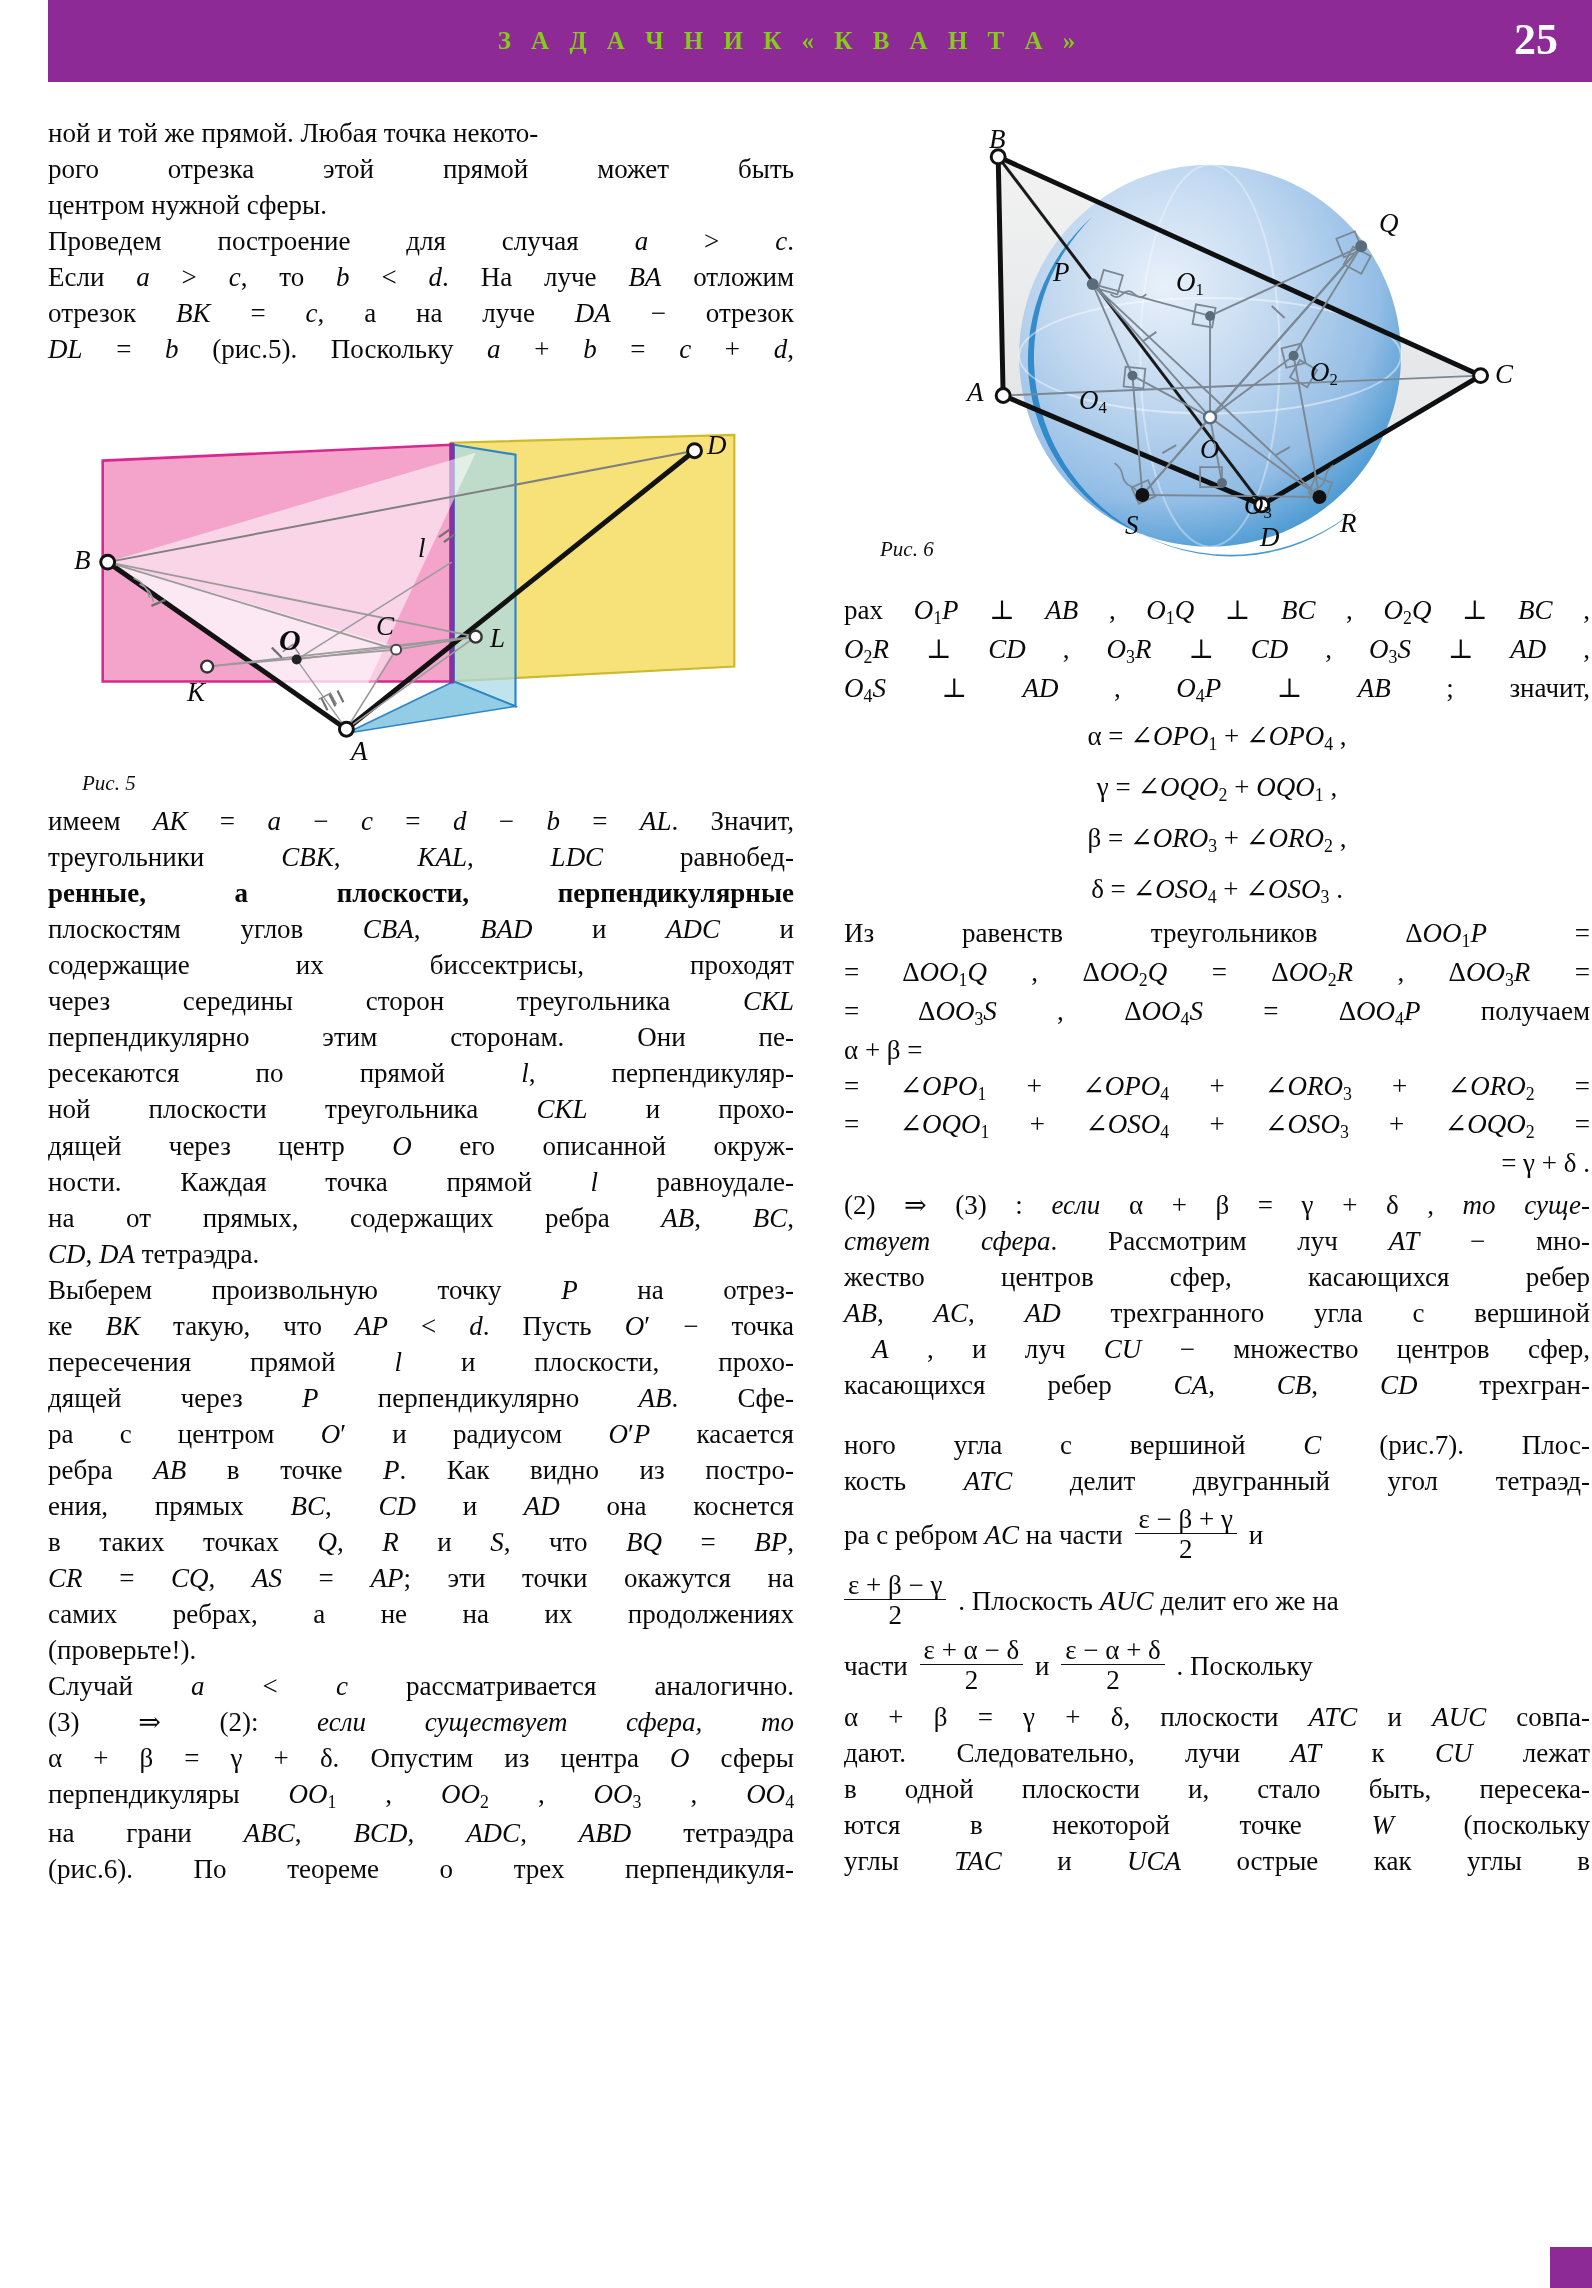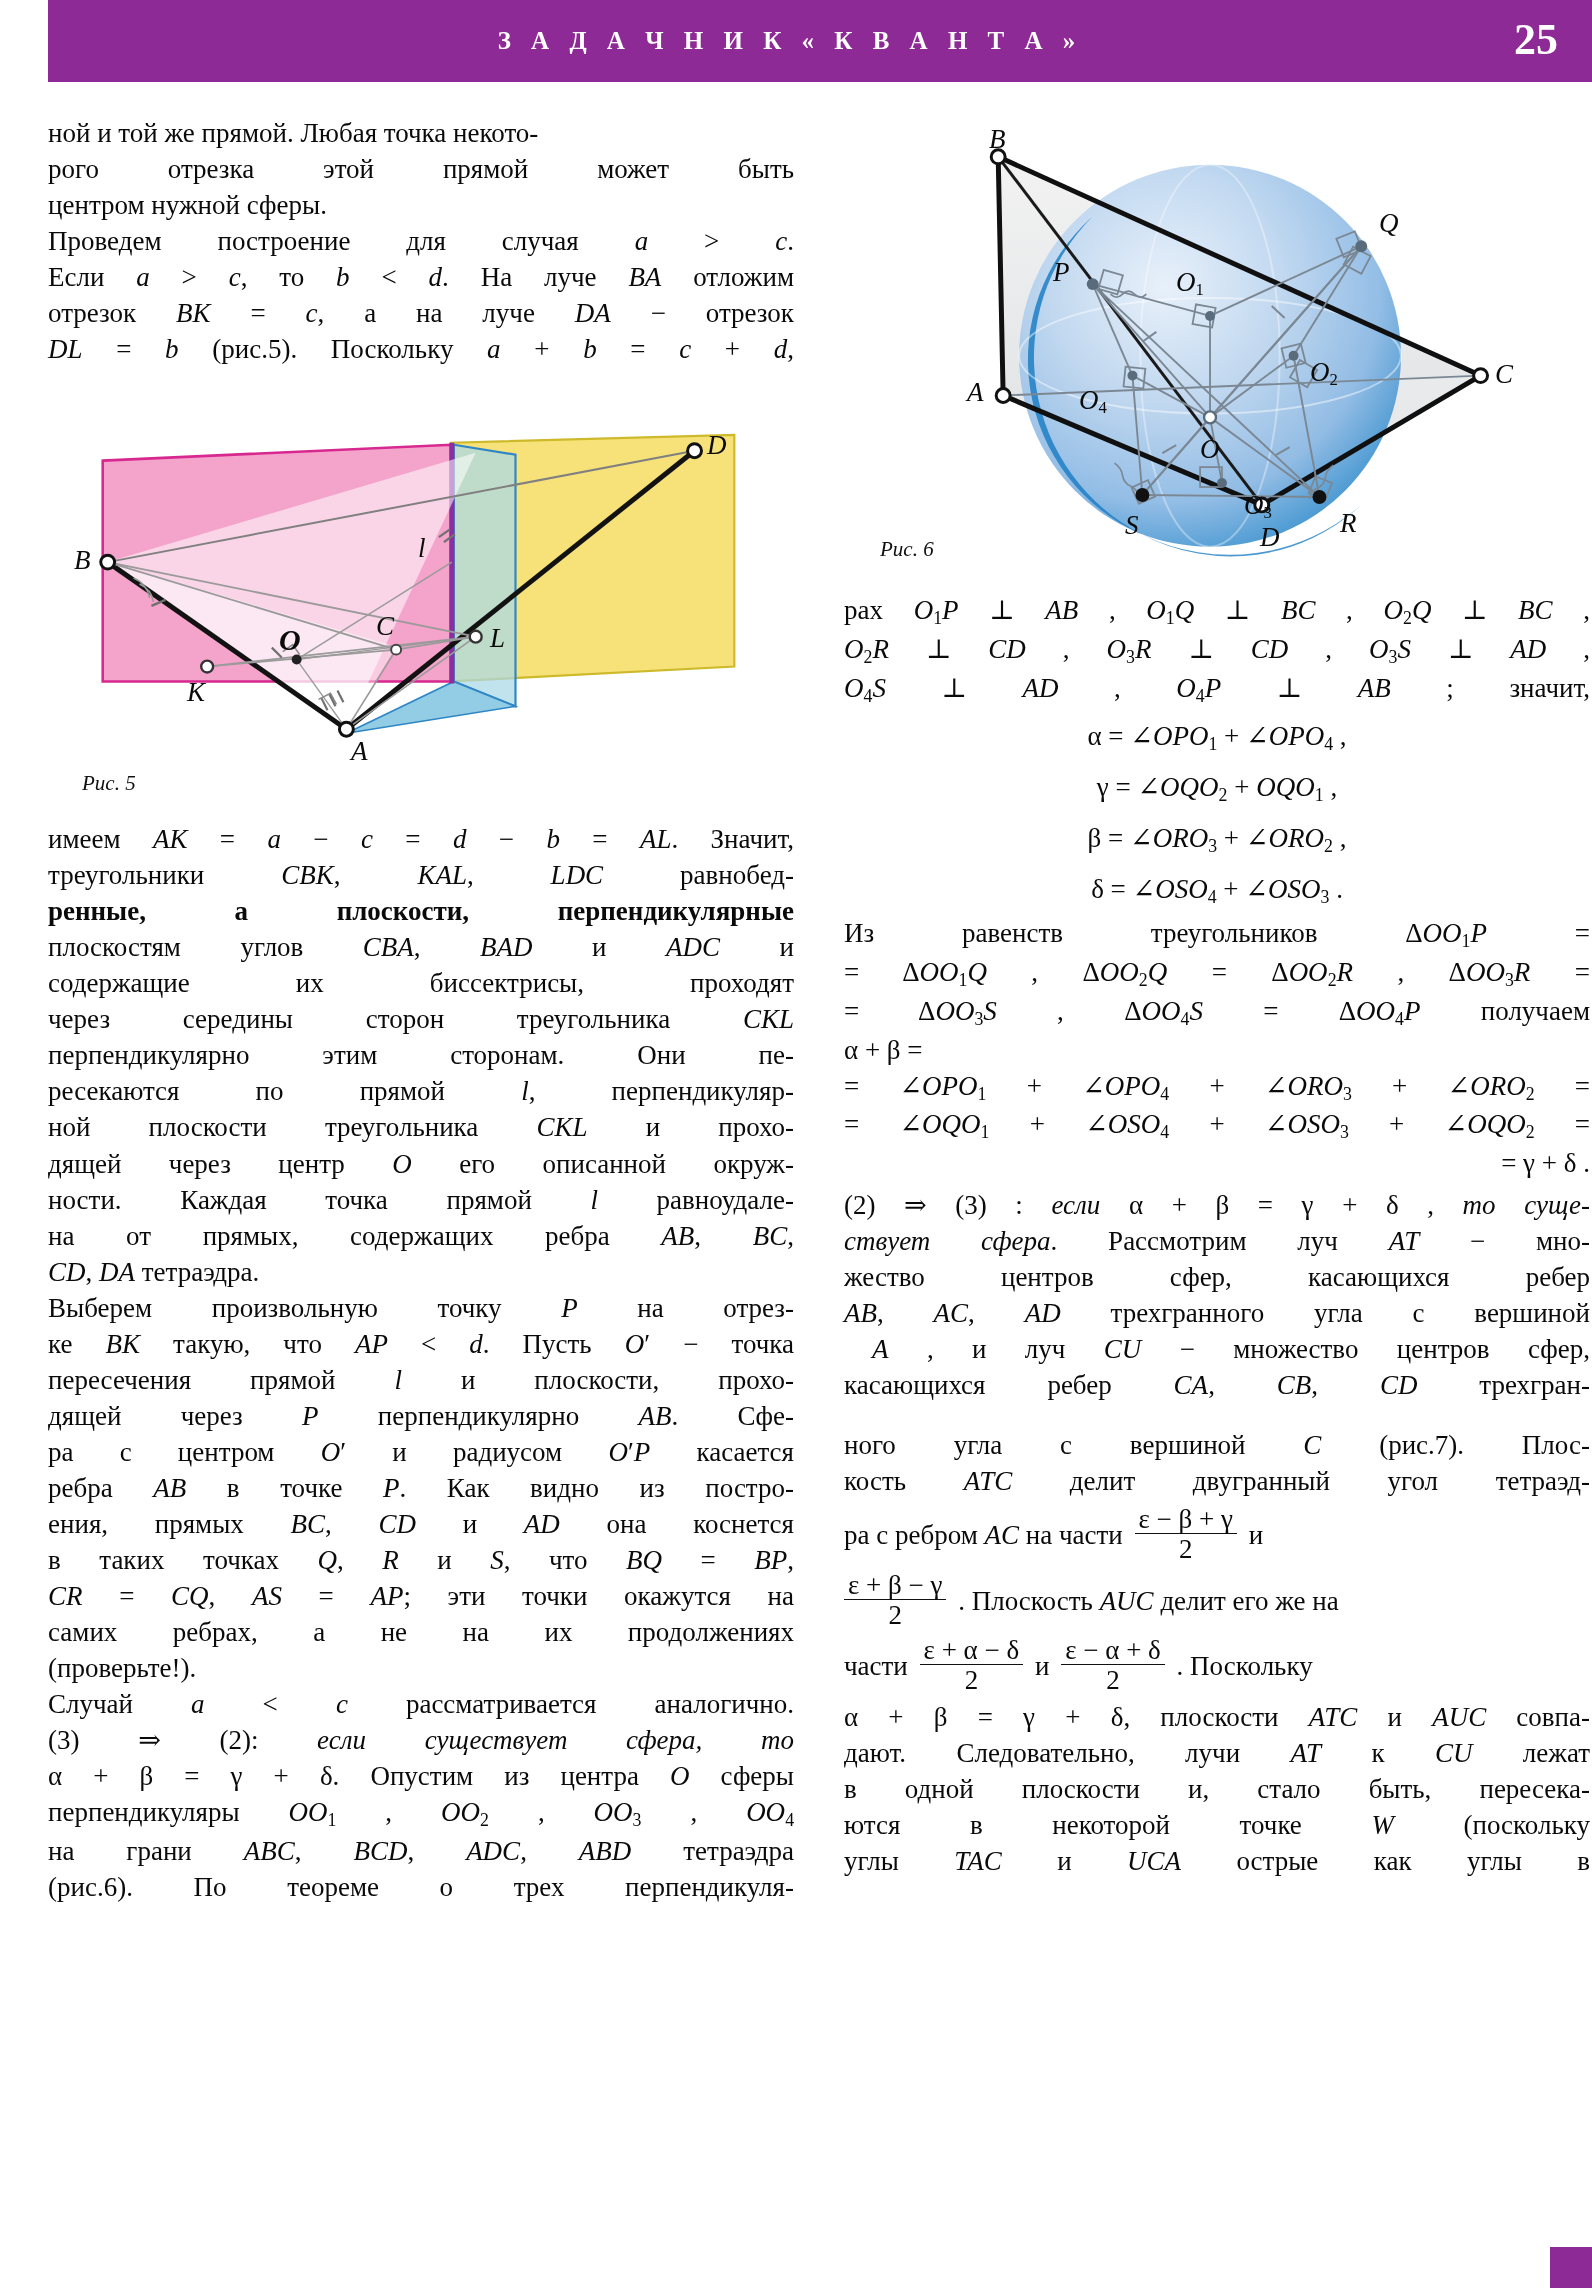--- a/index.html
+++ b/index.html
@@ -11,21 +11,21 @@
     overflow:hidden;
   }
   
   .header-bar{
     position:absolute;left:48px;top:0;width:1544px;height:82px;
     background:#8e2a96;
   }
   .header-title{
     position:absolute;left:0;top:0;width:1544px;height:82px;
     display:flex;align-items:center;justify-content:center;
-    color:#ffffff;font-family:"Liberation Serif","DejaVu Serif",serif;
+    color:#84cc16;font-family:"Liberation Serif","DejaVu Serif",serif;
     font-weight:bold;font-size:25px;letter-spacing:7px;
     padding-right:60px;box-sizing:border-box;
   }
   .header-page{
     position:absolute;right:34px;top:14px;
     color:#ffffff;font-weight:bold;font-size:44px;
     font-family:"Liberation Serif","DejaVu Serif",serif;
   }
   
   .col{
@@ -138,21 +138,21 @@
     <span class="lbl" style="left:659px;top:44px;">D</span>
     <span class="lbl" style="left:139px;top:291px;">K</span>
     <span class="lbl" style="left:442px;top:237px;">L</span>
     <span class="lbl" style="left:231px;top:237px;font-weight:bold;font-size:30px;">O</span>
     <span class="lbl" style="left:303px;top:350px;">A</span>
     <span class="lbl" style="left:370px;top:147px;">l</span>
 
     <span class="figcap" style="position:absolute;left:34px;top:366px;margin-top:20px;">Рис. 5</span>
   </div>
 
-  <div style="margin-top:40px;">
+  <div style="margin-top:22px;">
     <p style="text-align-last:justify;">имеем <i class="math">AK</i> = <i class="math">a</i> − <i class="math">c</i> = <i class="math">d</i> − <i class="math">b</i> = <i class="math">AL</i>. Значит,</p>
     <p style="text-align-last:justify;">треугольники <i class="math">CBK</i>, <i class="math">KAL</i>, <i class="math">LDC</i> равнобед-</p>
     <p style="text-align-last:justify;font-weight:bold;">ренные, а плоскости, перпендикулярные</p>
     <p style="text-align-last:justify;">плоскостям углов <i class="math">CBA</i>, <i class="math">BAD</i> и <i class="math">ADC</i> и</p>
     <p style="text-align-last:justify;">содержащие их биссектрисы, проходят</p>
     <p style="text-align-last:justify;">через середины сторон треугольника <i class="math">CKL</i></p>
     <p style="text-align-last:justify;">перпендикулярно этим сторонам. Они пе-</p>
     <p style="text-align-last:justify;">ресекаются по прямой <i class="math">l</i>, перпендикуляр-</p>
     <p style="text-align-last:justify;">ной плоскости треугольника <i class="math">CKL</i> и прохо-</p>
     <p style="text-align-last:justify;">дящей через центр <i class="math">O</i> его описанной окруж-</p>

